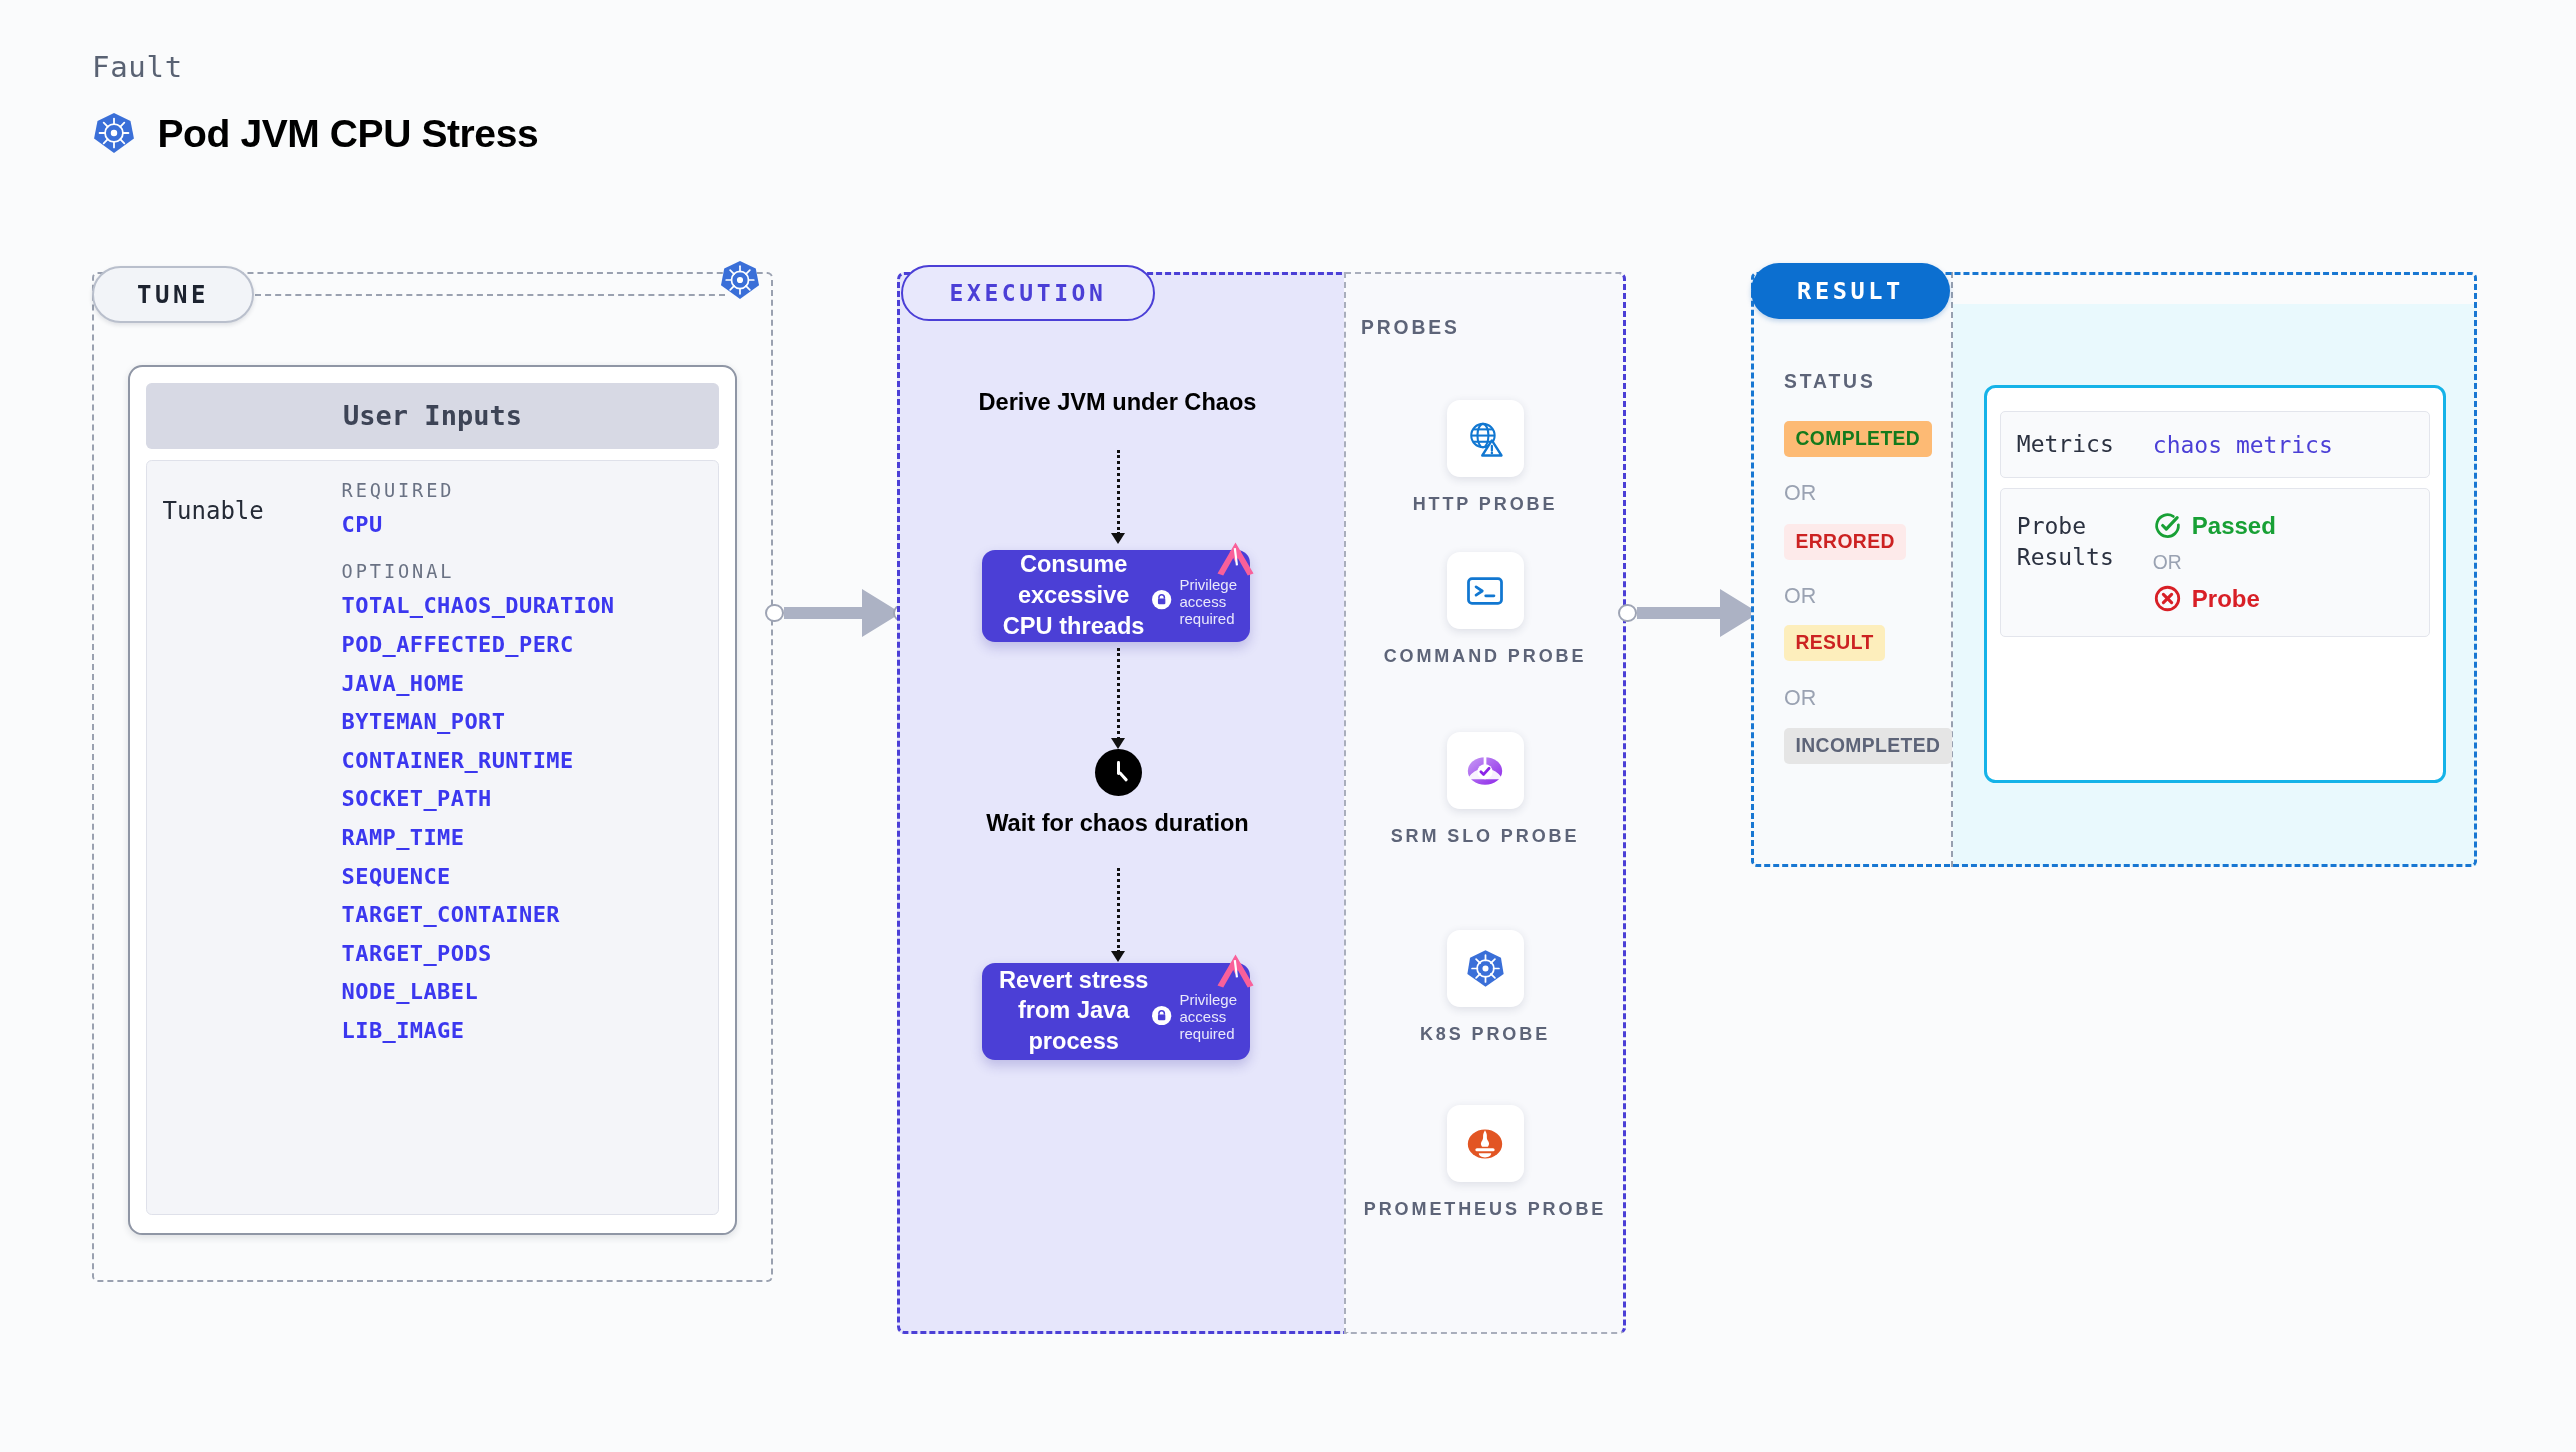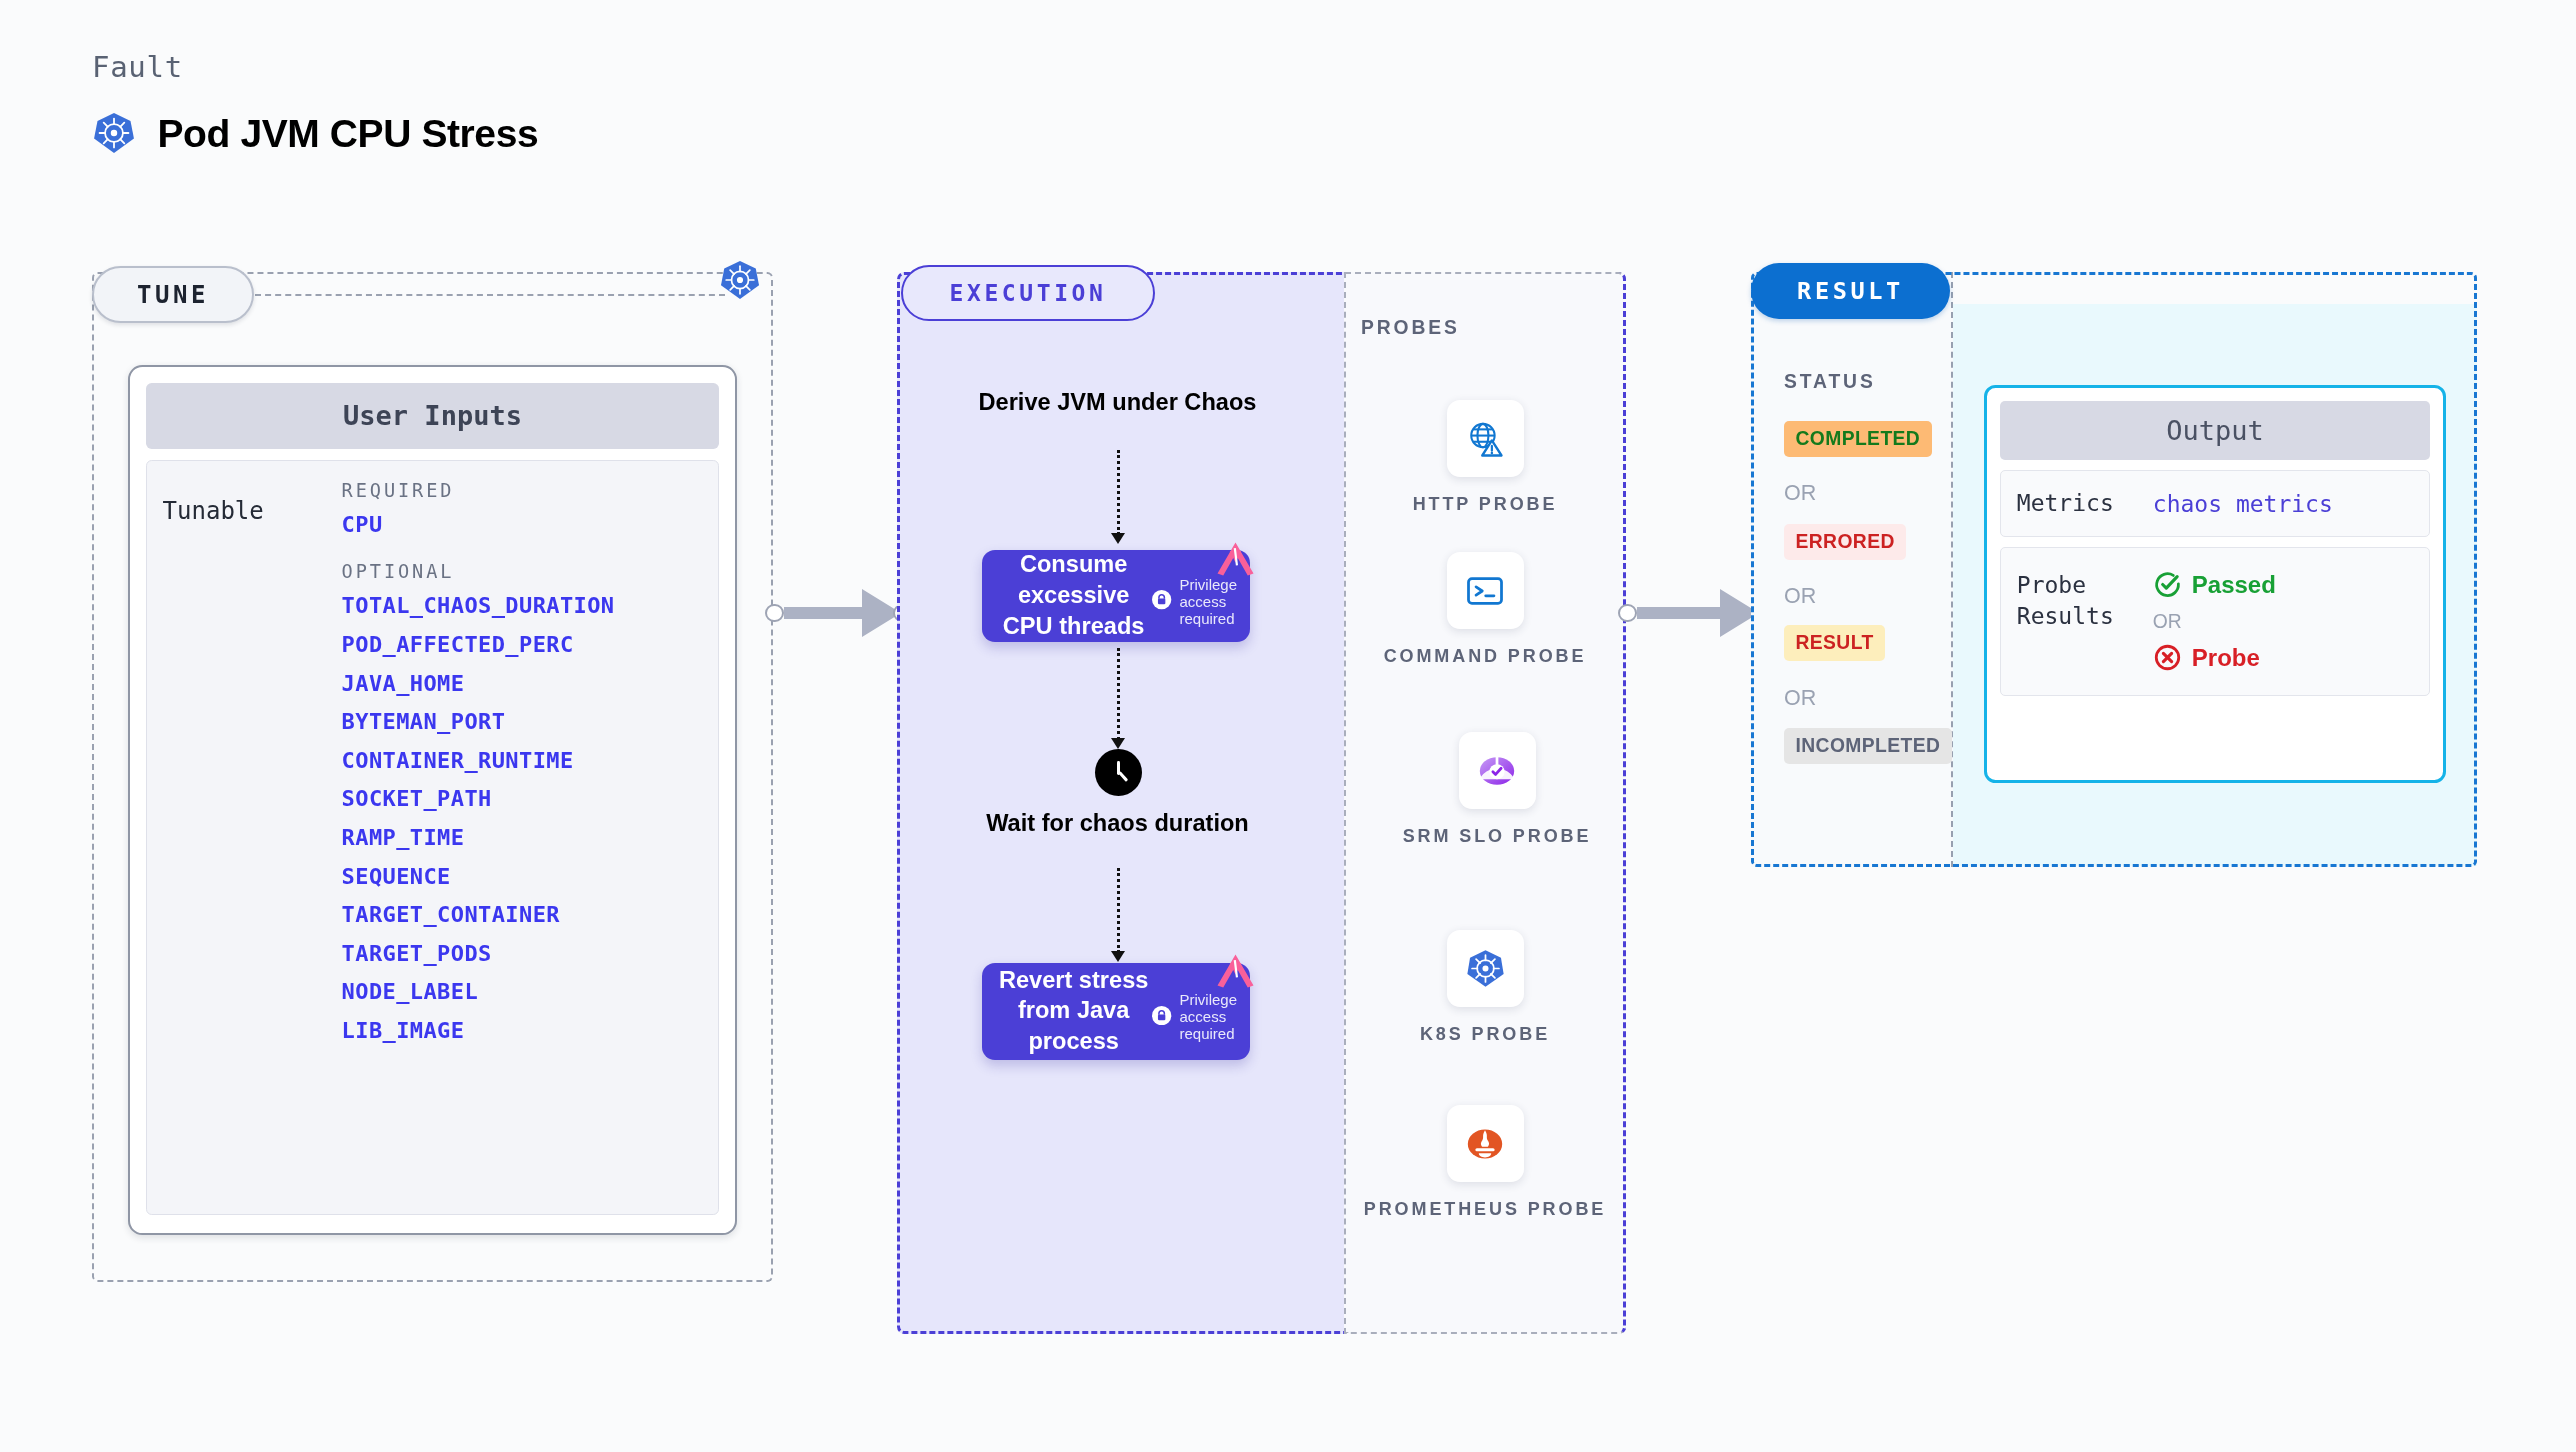--- a/index.html
+++ b/index.html
@@ -402,21 +402,21 @@
     <div class="probe-icon-box">
       <svg width="44" height="44" viewBox="0 0 64 64">
         <rect x="8" y="14" width="48" height="36" rx="5" fill="none" stroke="#1177d1" stroke-width="4"></rect>
         <polyline points="19,26 28,32 19,38" fill="none" stroke="#1177d1" stroke-width="4" stroke-linecap="round" stroke-linejoin="round"></polyline>
         <line x1="33" y1="39" x2="45" y2="39" stroke="#1177d1" stroke-width="4" stroke-linecap="round"></line>
       </svg>
     </div>
     <div class="probe-label">COMMAND PROBE</div>
   </div>
 
-  <div class="probe-item" style="left:1344px; top:732px;margin-left:12px;">
+  <div class="probe-item" style="left:1344px; top:732px;">
     <div class="probe-icon-box">
       <svg width="44" height="44" viewBox="0 0 64 64">
         <defs>
           <linearGradient id="slo-grad" x1="0" y1="0" x2="1" y2="1">
             <stop offset="0%" stop-color="#c79bf5"></stop>
               <stop offset="100%" stop-color="#8c24e8"></stop>
           </linearGradient>
         </defs>
         <ellipse cx="32" cy="32" rx="25" ry="20" fill="url(#slo-grad)"></ellipse>
         <path d="M32 12 L32 32 L12 38 Z" fill="#fbfaff" opacity=".0"></path>
@@ -478,21 +478,20 @@
 
   <div class="status-badge" id="st0" style="top: 421px; background: #fdba74; color: rgb(20, 122, 28);">COMPLETED</div>
   <div class="status-or" style="top:481px;">OR</div>
   <div class="status-badge" id="st1" style="top: 524px; background: rgb(253, 234, 234); color: rgb(204, 34, 34);">ERRORED</div>
   <div class="status-or" style="top:584px;">OR</div>
   <div class="status-badge" id="st2" style="top: 625px; background: rgb(253, 238, 188); color: rgb(204, 34, 34);">RESULT</div>
   <div class="status-or" style="top:686px;">OR</div>
   <div class="status-badge" id="st3" style="top: 728px; background: #e5e5e5; color: rgb(93, 100, 120);">INCOMPLETED</div>
 
   <div class="output-card">
-    <div class="out-header">Output</div>
     <div class="out-row">
       <div class="out-row-label">Metrics</div>
       <div class="out-link">chaos metrics</div>
     </div>
     <div class="out-row" style="align-items:flex-start; padding-top:21.5px; padding-bottom:21.5px;">
       <div class="out-row-label">Probe Results</div>
       <div class="probe-res-values">
         <div class="res-line">
           <span>
             <svg width="29" height="29" viewBox="0 0 24 24">

